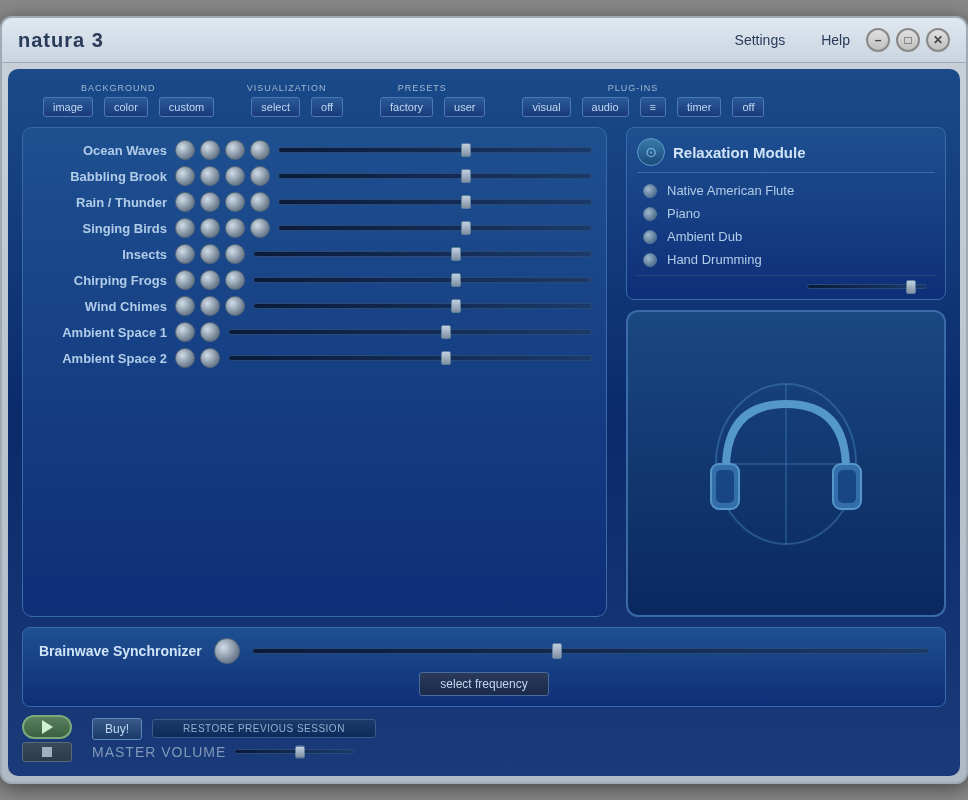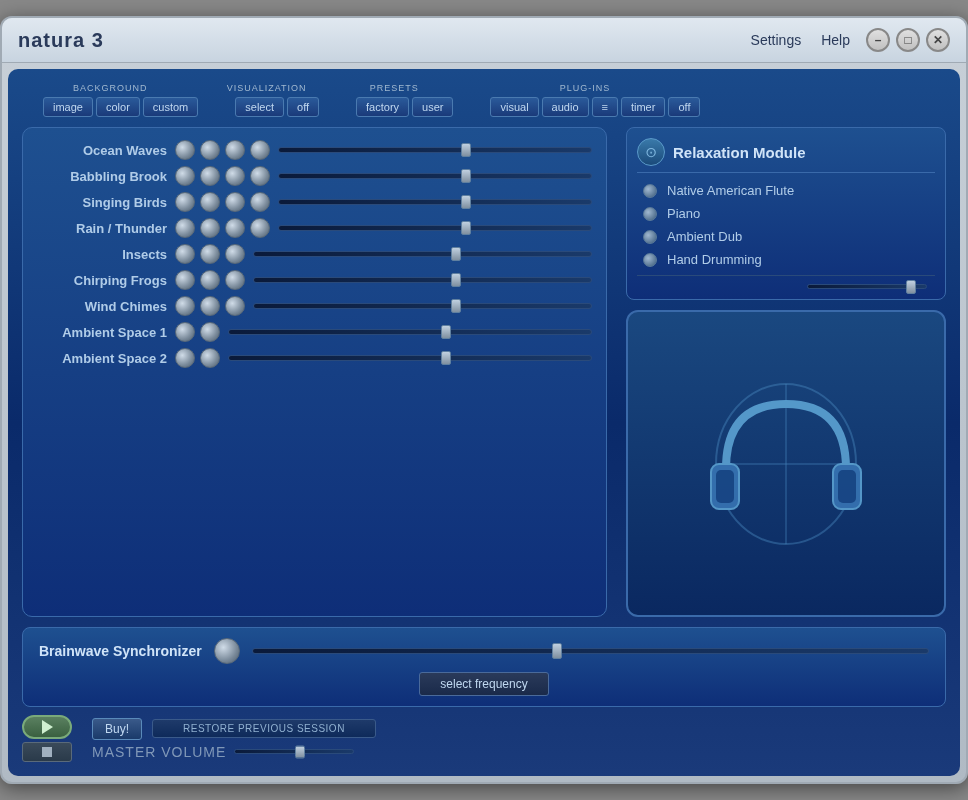--- a/index.html
+++ b/index.html
@@ -39,21 +39,21 @@
       color: #2a3a5a;
       letter-spacing: 1px;
     }
     .title-bar-right {
       display: flex;
       align-items: center;
       gap: 16px;
     }
     .title-menu {
       display: flex;
-      gap: 20px;
+      gap: 36px;
     }
     .title-menu span {
       font-size: 14px;
       color: #2a3a5a;
       cursor: pointer;
     }
     .title-controls {
       display: flex;
       gap: 6px;
     }
@@ -97,21 +97,21 @@
       gap: 4px;
     }
     .toolbar-label {
       font-size: 9px;
       color: #a0b8d0;
       letter-spacing: 1px;
       text-transform: uppercase;
     }
     .toolbar-buttons {
       display: flex;
-      gap: 3px;
+      gap: 11px;
       padding-left: 21px;
     }
     .tb-btn {
       padding: 3px 9px;
       font-size: 11px;
       color: #c0d8f0;
       background: linear-gradient(180deg, #2a5a9a 0%, #1a3a7a 100%);
       border: 1px solid #4a7ab0;
       border-radius: 3px;
       cursor: pointer;
@@ -546,34 +546,34 @@
             <div class="knob"></div>
             <div class="knob"></div>
             <div class="knob"></div>
           </div>
           <div class="sound-slider-track">
             <div class="sound-slider-thumb"></div>
           </div>
         </div>
 
         <div class="sound-row">
+          <span class="sound-label">Rain / Thunder</span>
+          <div class="sound-knobs">
+            <div class="knob"></div>
+            <div class="knob"></div>
+            <div class="knob"></div>
+            <div class="knob"></div>
+          </div>
+          <div class="sound-slider-track">
+            <div class="sound-slider-thumb"></div>
+          </div>
+        </div>
+
+        <div class="sound-row">
           <span class="sound-label">Singing Birds</span>
-          <div class="sound-knobs">
-            <div class="knob"></div>
-            <div class="knob"></div>
-            <div class="knob"></div>
-            <div class="knob"></div>
-          </div>
-          <div class="sound-slider-track">
-            <div class="sound-slider-thumb"></div>
-          </div>
-        </div>
-
-        <div class="sound-row">
-          <span class="sound-label">Rain / Thunder</span>
           <div class="sound-knobs">
             <div class="knob"></div>
             <div class="knob"></div>
             <div class="knob"></div>
             <div class="knob"></div>
           </div>
           <div class="sound-slider-track">
             <div class="sound-slider-thumb"></div>
           </div>
         </div>

